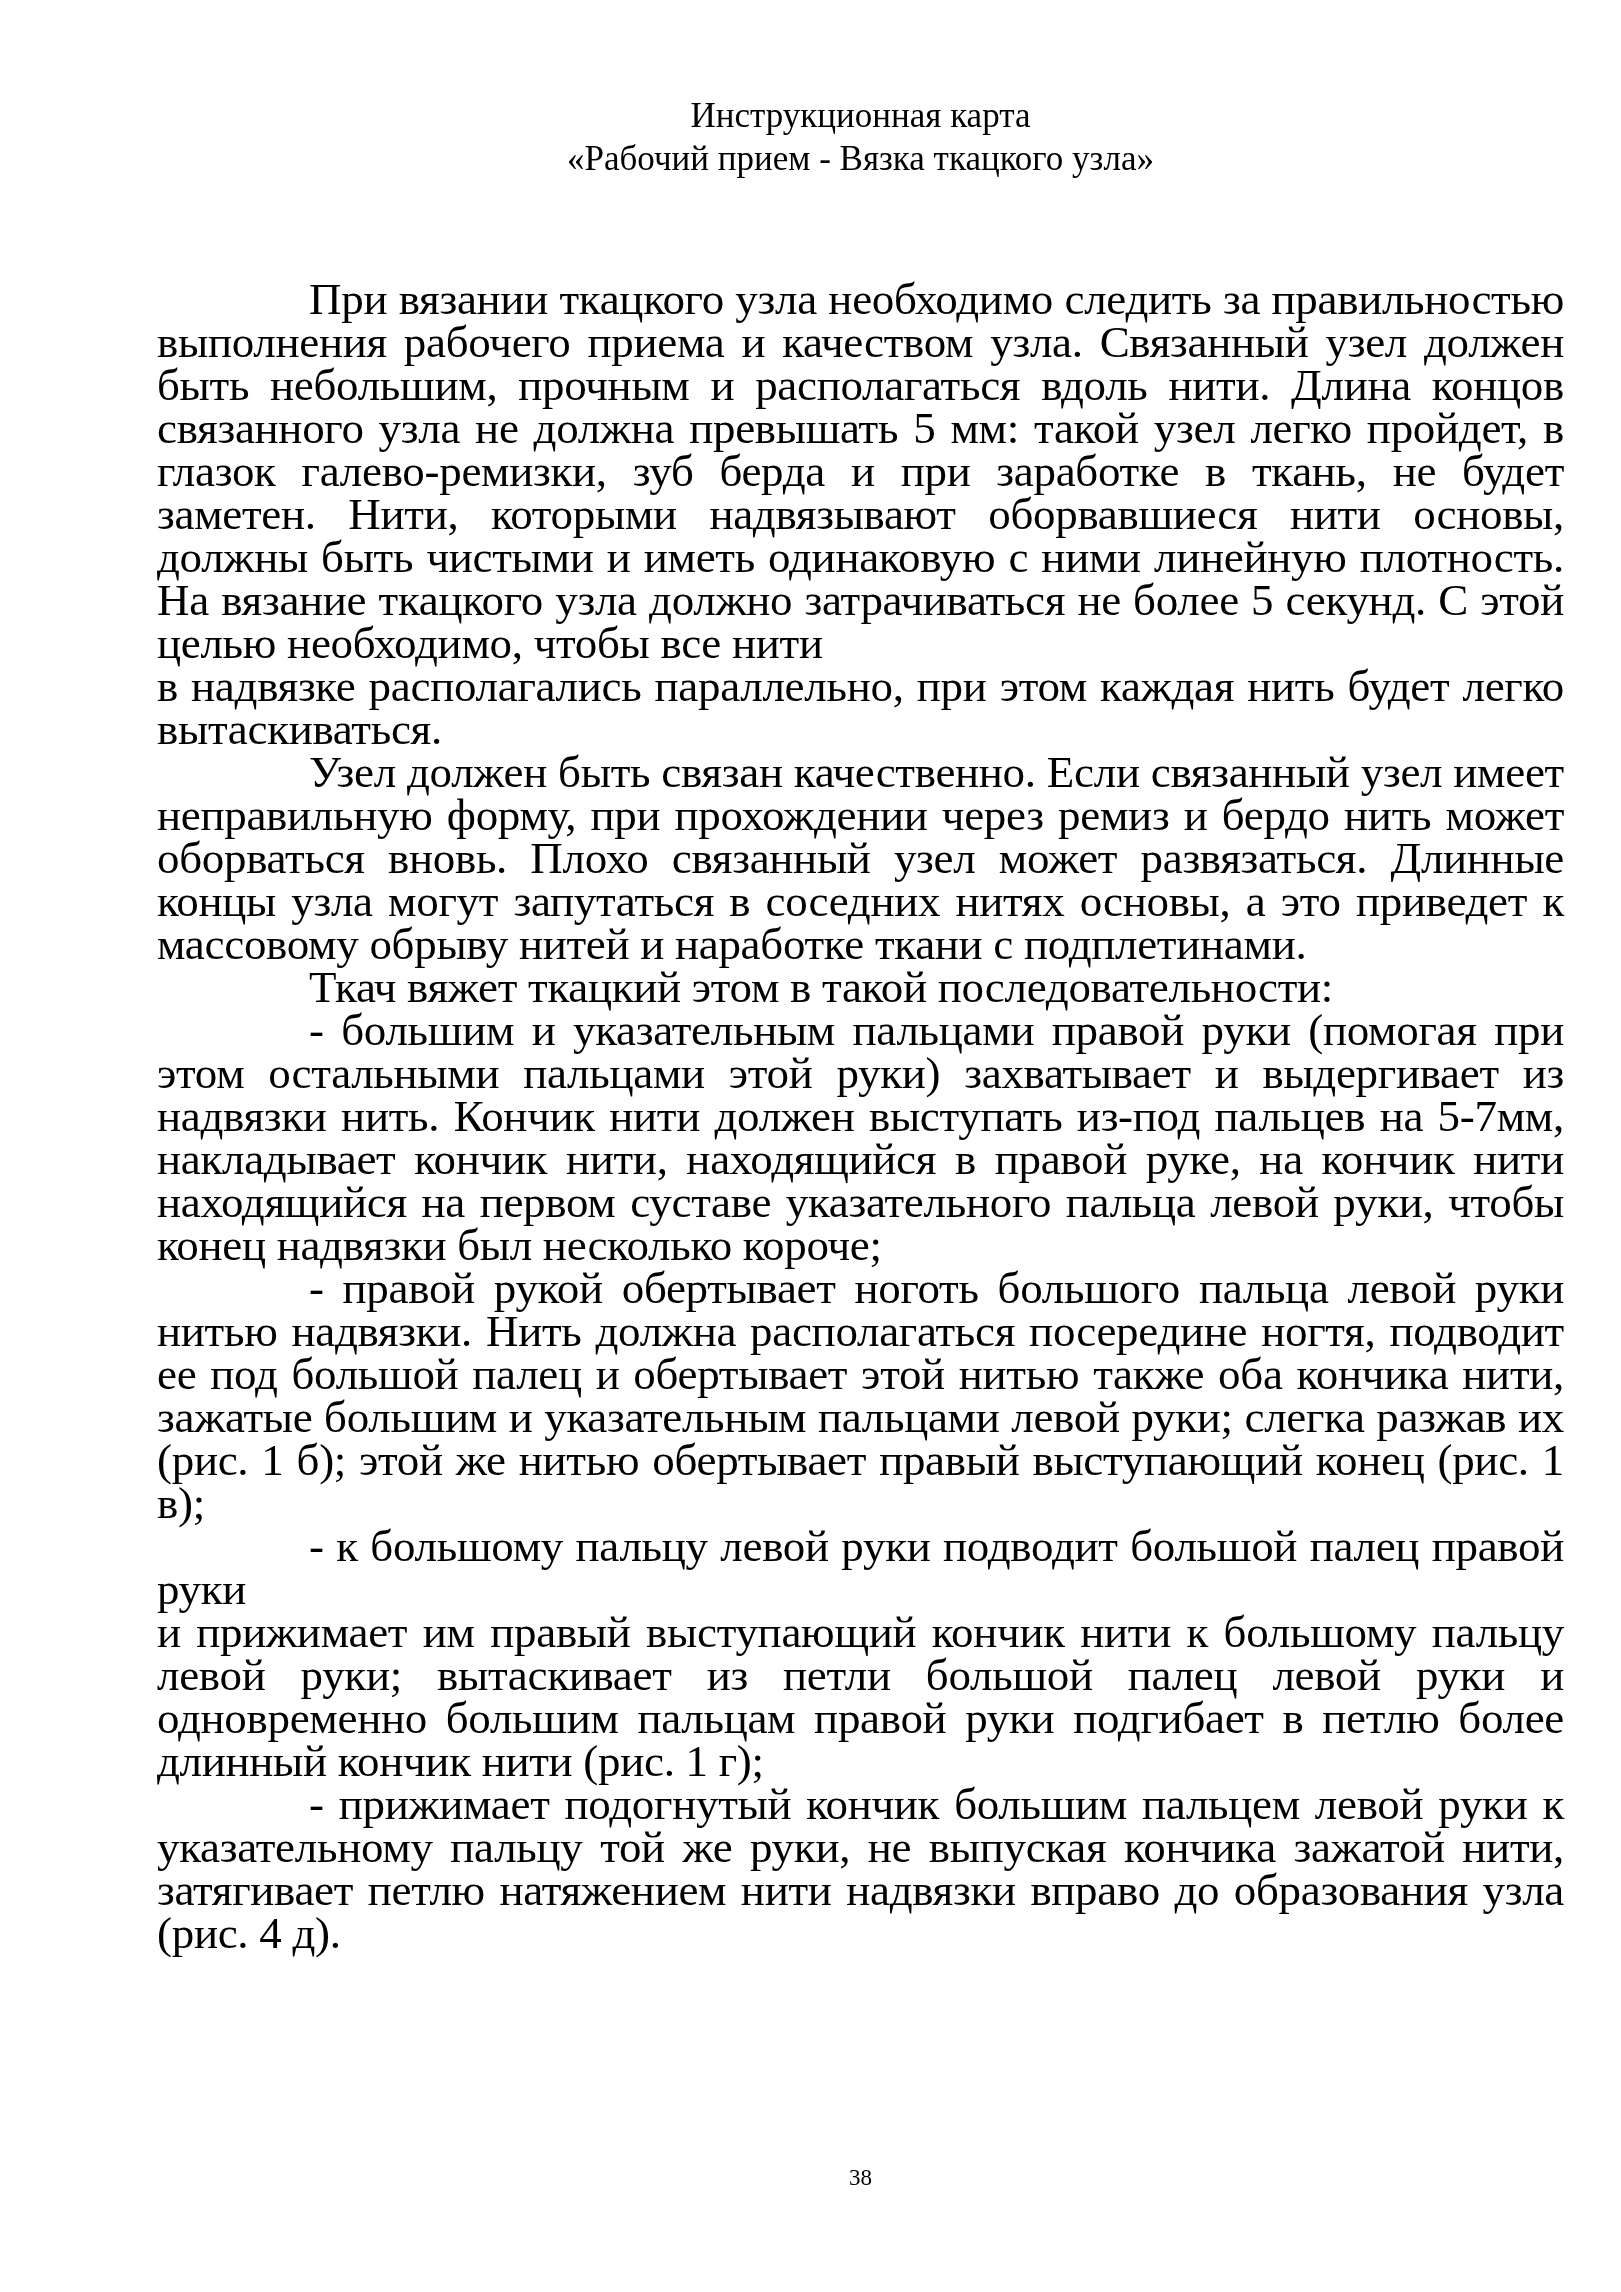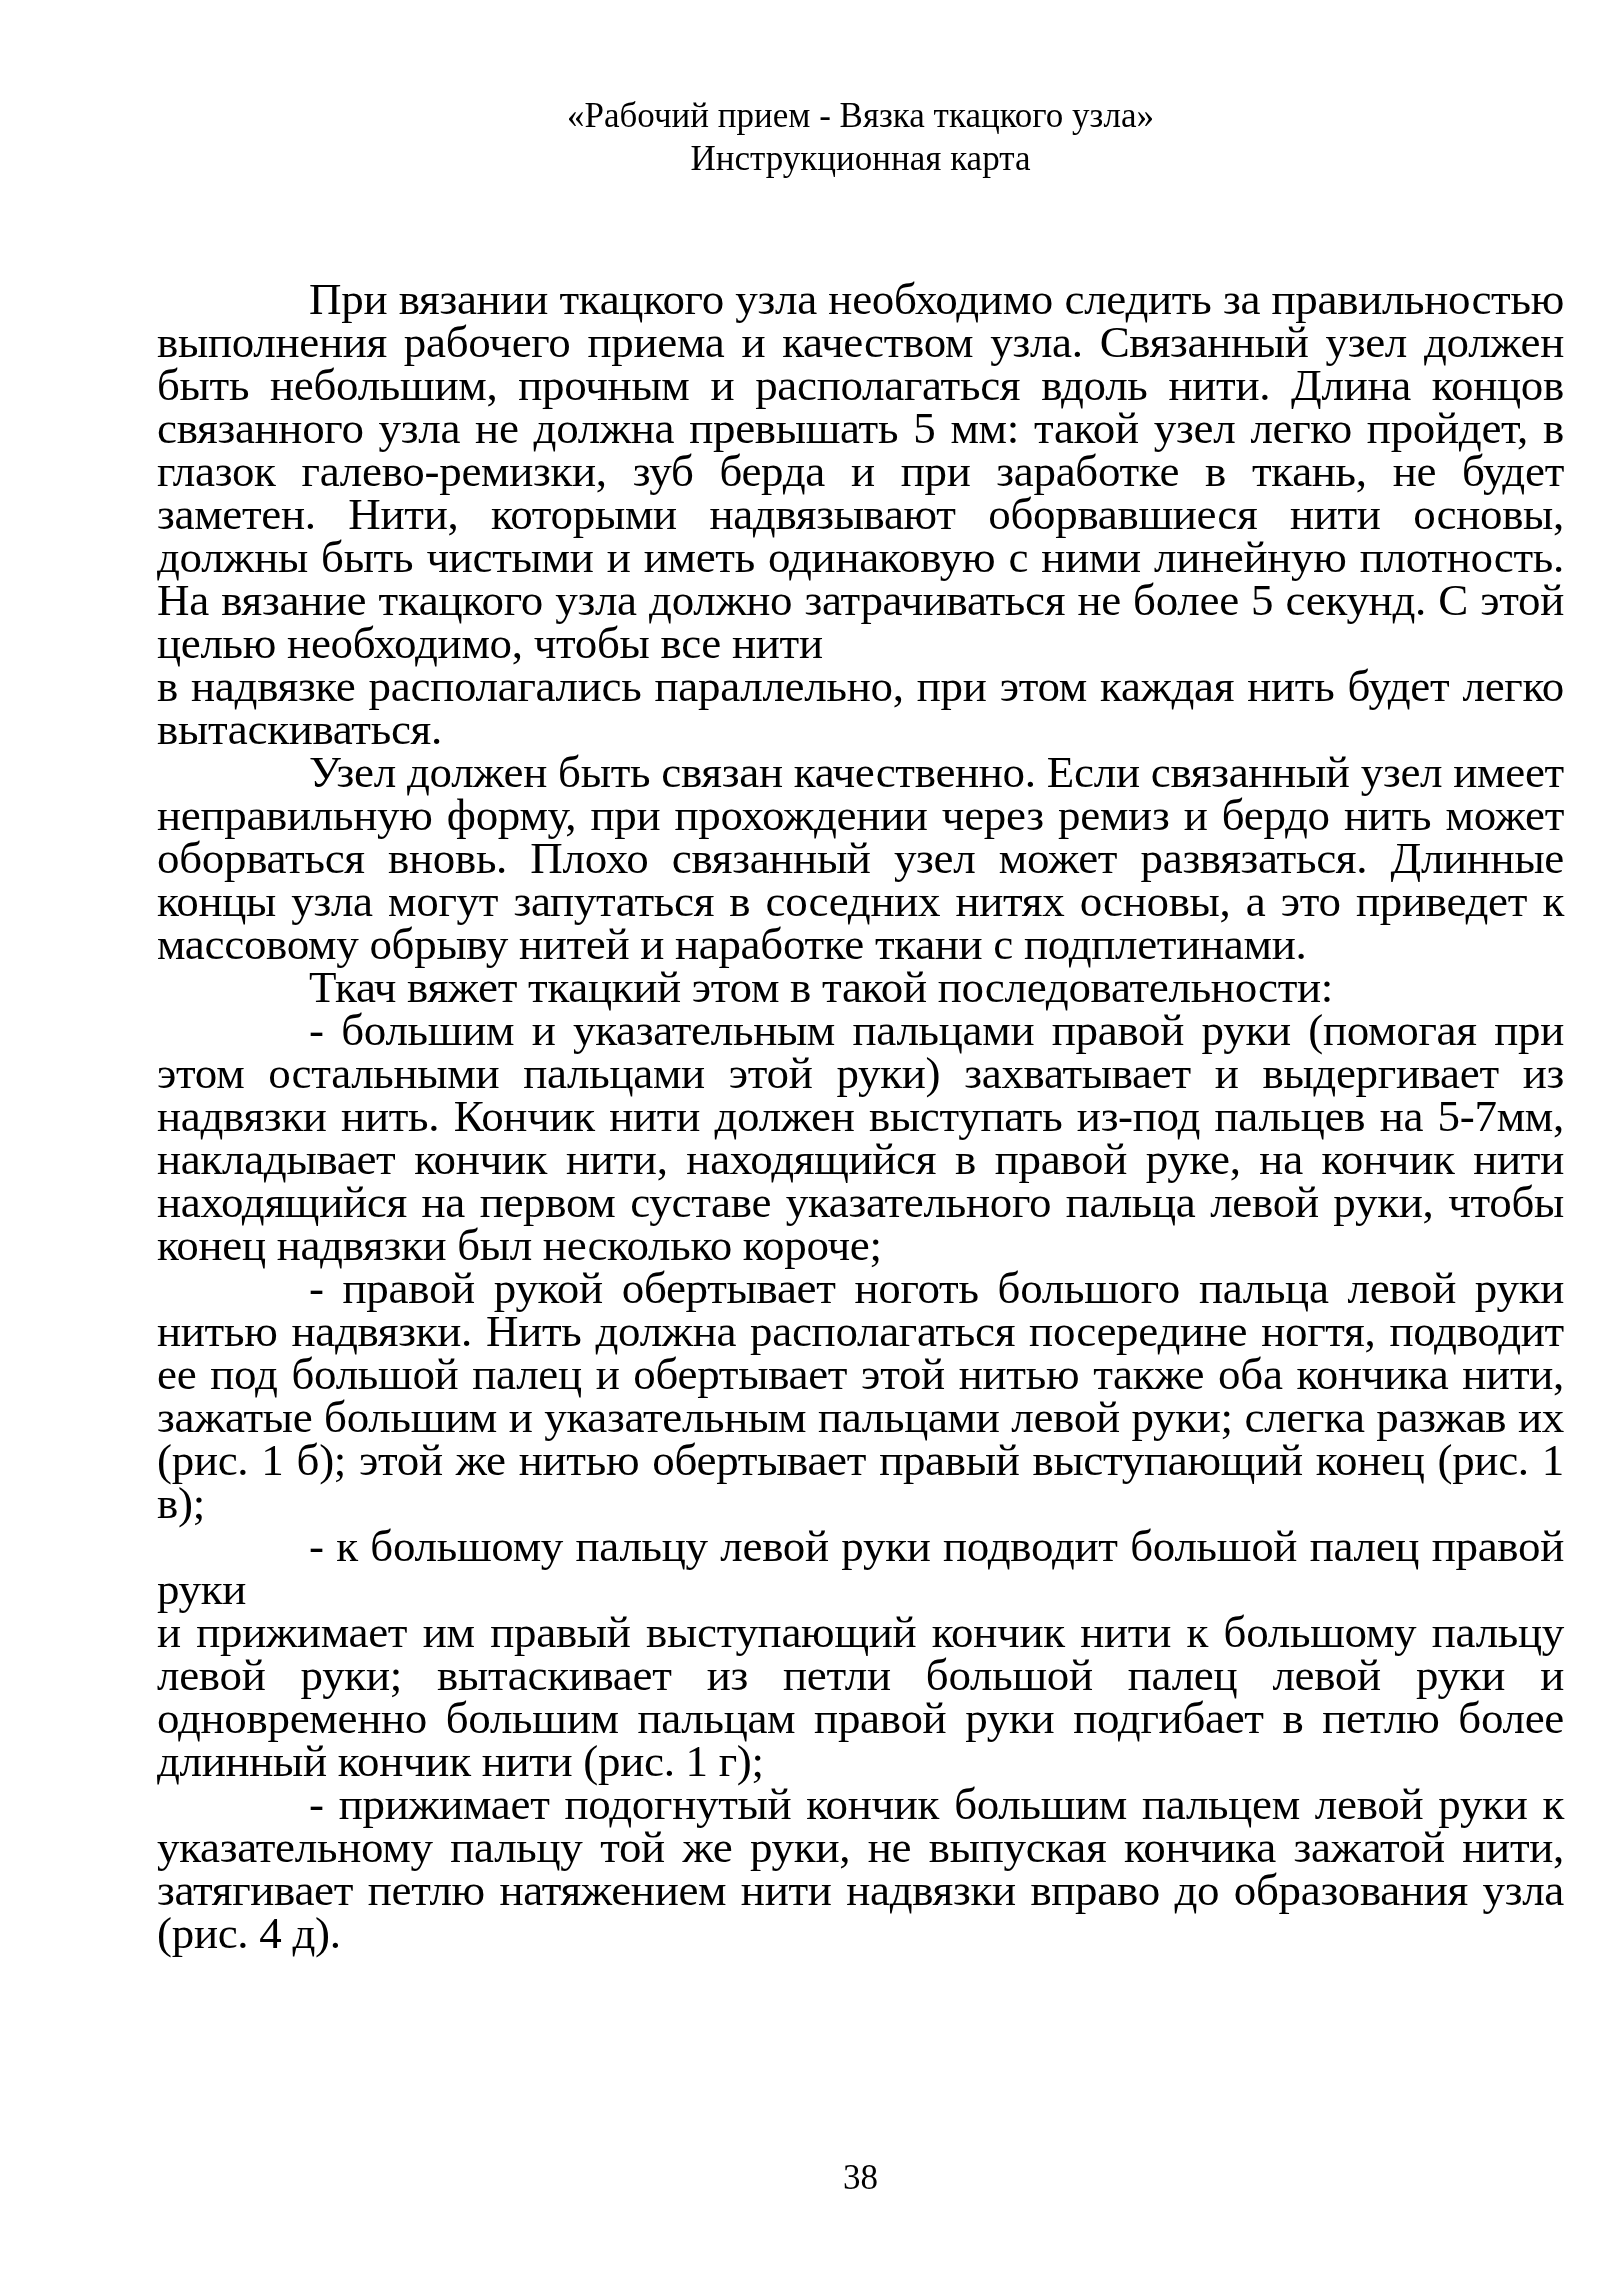--- a/index.html
+++ b/index.html
@@ -37,32 +37,32 @@
   }
   .para.indent {
     text-indent: 152px;
   }
   .page-number {
     position: absolute;
     top: 2156px;
     left: 157px;
     width: 1407px;
     text-align: center;
-    font-size: 35px;
+    font-size: 23px;
     line-height: 43px;
   }
 </style>
 </head>
 <body>
 
 <div class="page">
   <div class="content">
     <div>
+      <p class="title-line">Инструкционная карта</p>
       <p class="title-line">«Рабочий прием - Вязка ткацкого узла»</p>
-      <p class="title-line">Инструкционная карта</p>
     </div>
     <div class="body-text">
         <p class="para indent">При вязании ткацкого узла необходимо следить за правильностью выполнения рабочего приема и качеством узла. Связанный узел должен быть небольшим, прочным и располагаться вдоль нити. Длина концов связанного узла не должна превышать 5 мм: такой узел легко пройдет, в глазок галево-ремизки, зуб берда и при заработке в ткань, не будет заметен. Нити, которыми надвязывают оборвавшиеся нити основы, должны быть чистыми и иметь одинаковую с ними линейную плотность. На вязание ткацкого узла должно затрачиваться не более 5 секунд. С этой целью необходимо, чтобы все нити</p>
         <p class="para">в надвязке располагались параллельно, при этом каждая нить будет легко вытаскиваться.</p>
         <p class="para indent">Узел должен быть связан качественно. Если связанный узел имеет неправильную форму, при прохождении через ремиз и бердо нить может оборваться вновь. Плохо связанный узел может развязаться. Длинные концы узла могут запутаться в соседних нитях основы, а это приведет к массовому обрыву нитей и наработке ткани с подплетинами.</p>
         <p class="para indent">Ткач вяжет ткацкий этом в такой последовательности:</p>
         <p class="para indent">- большим и указательным пальцами правой руки (помогая при этом остальными пальцами этой руки) захватывает и выдергивает из надвязки нить. Кончик нити должен выступать из-под пальцев на 5-7мм, накладывает кончик нити, находящийся в правой руке, на кончик нити находящийся на первом суставе указательного пальца левой руки, чтобы конец надвязки был несколько короче;</p>
         <p class="para indent">- правой рукой обертывает ноготь большого пальца левой руки нитью надвязки. Нить должна располагаться посередине ногтя, подводит ее под большой палец и обертывает этой нитью также оба кончика нити, зажатые большим и указательным пальцами левой руки; слегка разжав их (рис. 1 б); этой же нитью обертывает правый выступающий конец (рис. 1 в);</p>
         <p class="para indent">- к большому пальцу левой руки подводит большой палец правой руки</p>
         <p class="para">и прижимает им правый выступающий кончик нити к большому пальцу левой руки; вытаскивает из петли большой палец левой руки и одновременно большим пальцам правой руки подгибает в петлю более длинный кончик нити (рис. 1 г);</p>

